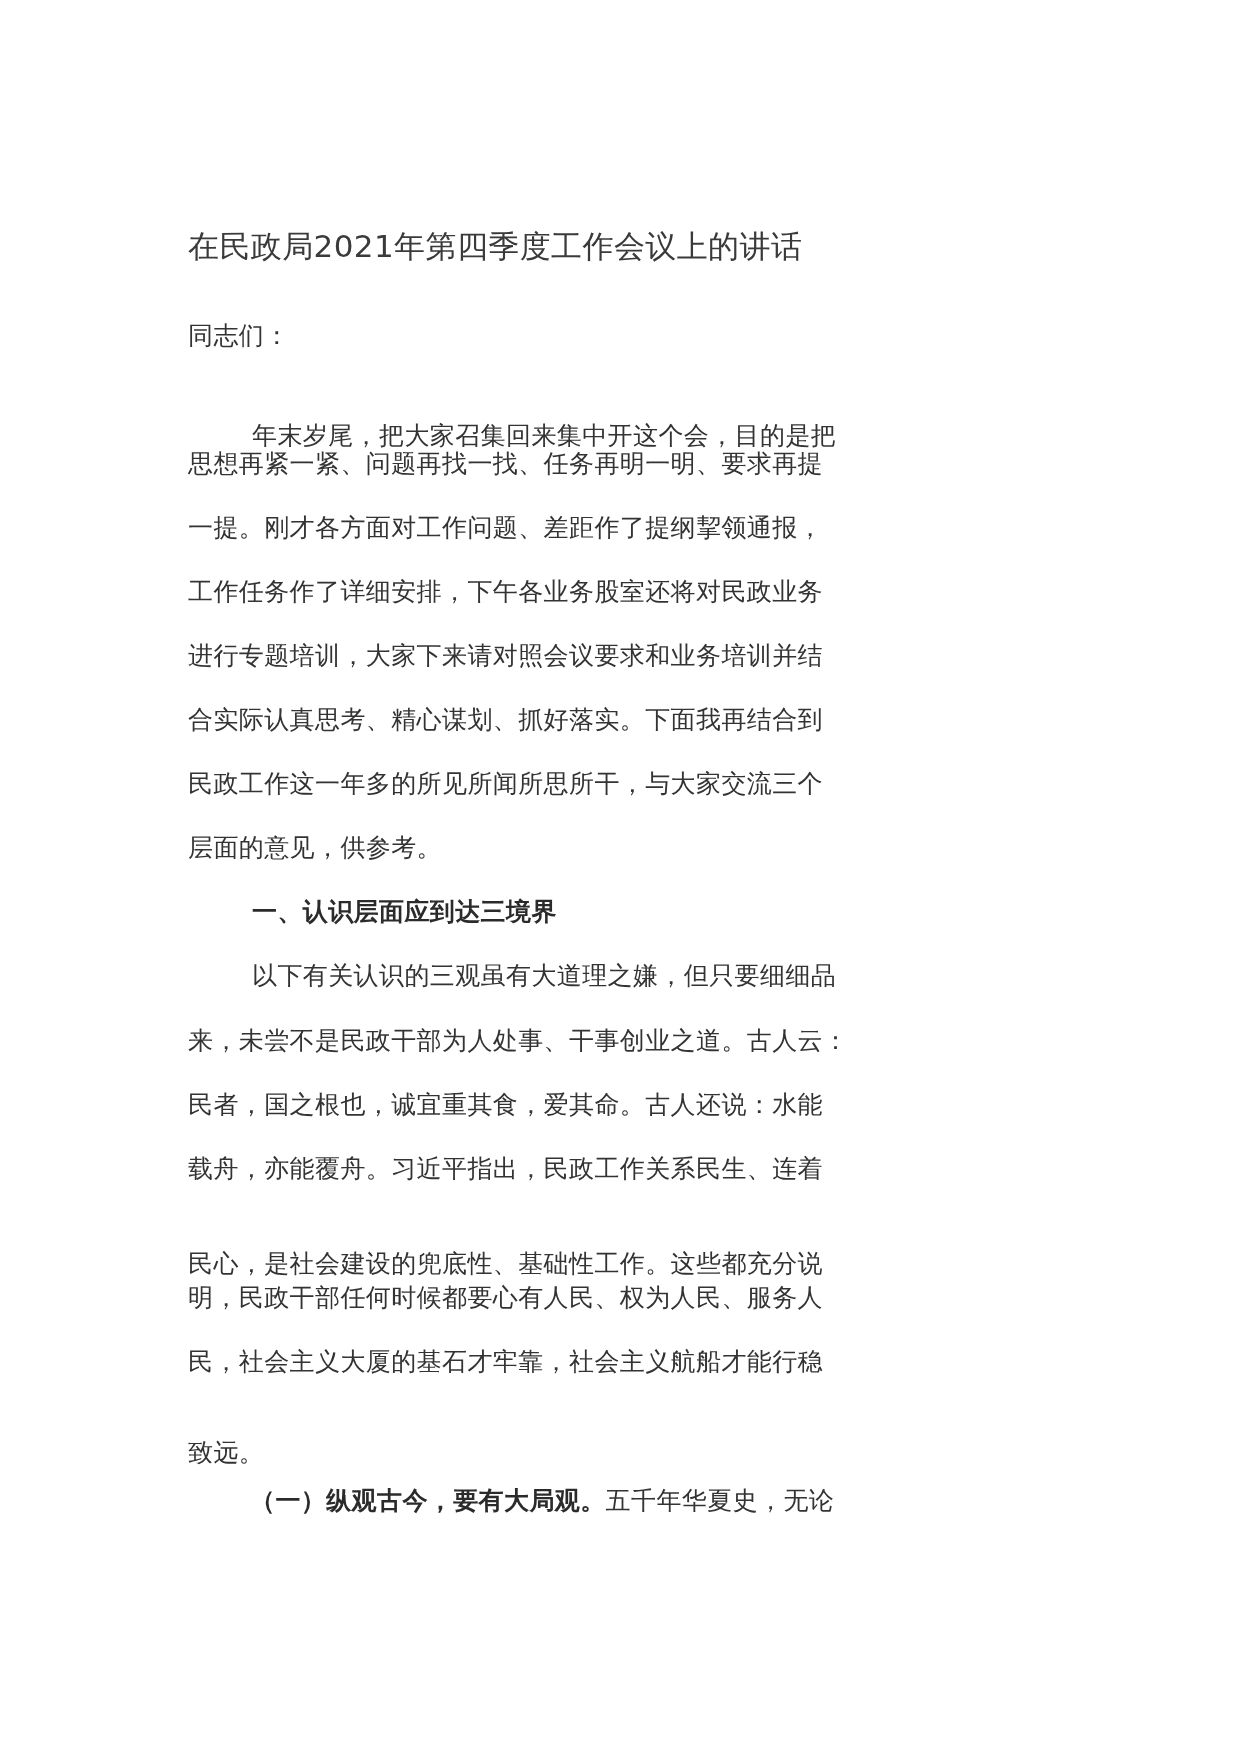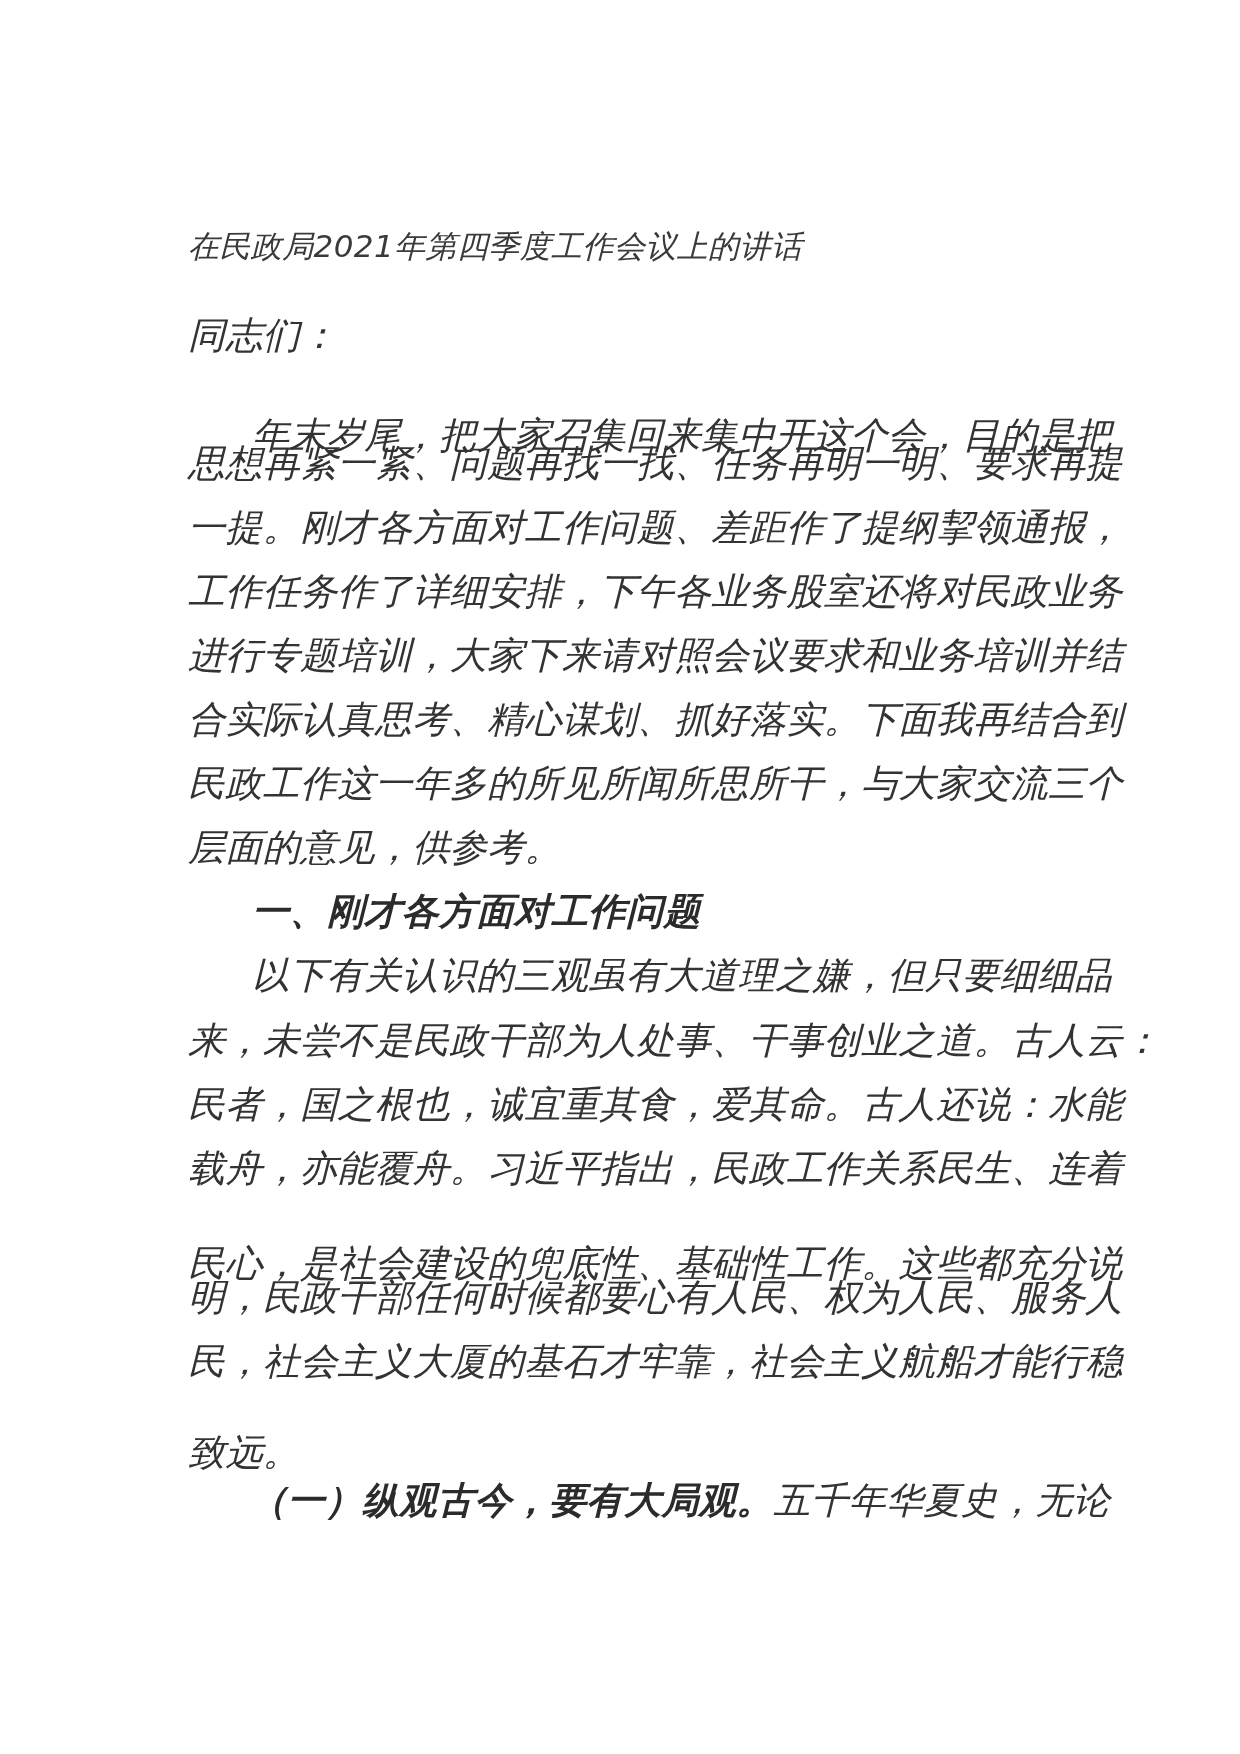--- a/index.html
+++ b/index.html
@@ -14,26 +14,25 @@
     overflow: hidden;
     font-family: "DejaVu Sans", "Liberation Sans", sans-serif;
     color: #333333;
   }
   .page {
     position: absolute;
     left: 0; top: 0;
     width: 1240px;
     height: 1754px;
     background: #ffffff;
-    font-style: italic;
   }
   .line {
     position: absolute;
     left: 188px;
-    font-size: 37px;
+    font-size: 25px;
     line-height: 40px;
     white-space: nowrap;
     letter-spacing: 0.4px;
   }
   .indent { left: 252px; }
   .title { font-size: 31px; color: #3a3a3a; }
   .bold { font-weight: bold; color: #2b2b2b; }
   .sub-bold { font-weight: bold; color: #2b2b2b; }
 </style>
 </head>
@@ -49,21 +48,21 @@
     <div class="line indent" style="top:380px;margin-top:36px;">年末岁尾，把大家召集回来集中开这个会，目的是把</div>
     <div class="line" style="top:444px;">思想再紧一紧、问题再找一找、任务再明一明、要求再提</div>
     <div class="line" style="top:508px;">一提。刚才各方面对工作问题、差距作了提纲挈领通报，</div>
     <div class="line" style="top:572px;text-align:center;">工作任务作了详细安排，下午各业务股室还将对民政业务</div>
     <div class="line" style="top:636px;">进行专题培训，大家下来请对照会议要求和业务培训并结</div>
     <div class="line" style="top:700px;">合实际认真思考、精心谋划、抓好落实。下面我再结合到</div>
     <div class="line" style="top:764px;">民政工作这一年多的所见所闻所思所干，与大家交流三个</div>
     <div class="line" style="top:828px;">层面的意见，供参考。</div>
   </div>
 
-  <div class="line indent bold" style="top:892px;">一、刚才各方面对工作问题</div>
+  <div class="line indent bold" style="top:892px;">一、认识层面应到达三境界</div>
 
   <div>
     <div class="line indent" style="top:956px;">以下有关认识的三观虽有大道理之嫌，但只要细细品</div>
     <div class="line" style="top:1021px;">来，未尝不是民政干部为人处事、干事创业之道。古人云：</div>
     <div class="line" style="top:1085px;">民者，国之根也，诚宜重其食，爱其命。古人还说：水能</div>
     <div class="line" style="top:1149px;">载舟，亦能覆舟。习近平指出，民政工作关系民生、连着</div>
     <div class="line" style="top:1244px;">民心，是社会建设的兜底性、基础性工作。这些都充分说</div>
     <div class="line" style="top:1278px;">明，民政干部任何时候都要心有人民、权为人民、服务人</div>
     <div class="line" style="top:1342px;">民，社会主义大厦的基石才牢靠，社会主义航船才能行稳</div>
     <div class="line" style="top:1406px;margin-top:27px;">致远。</div>

